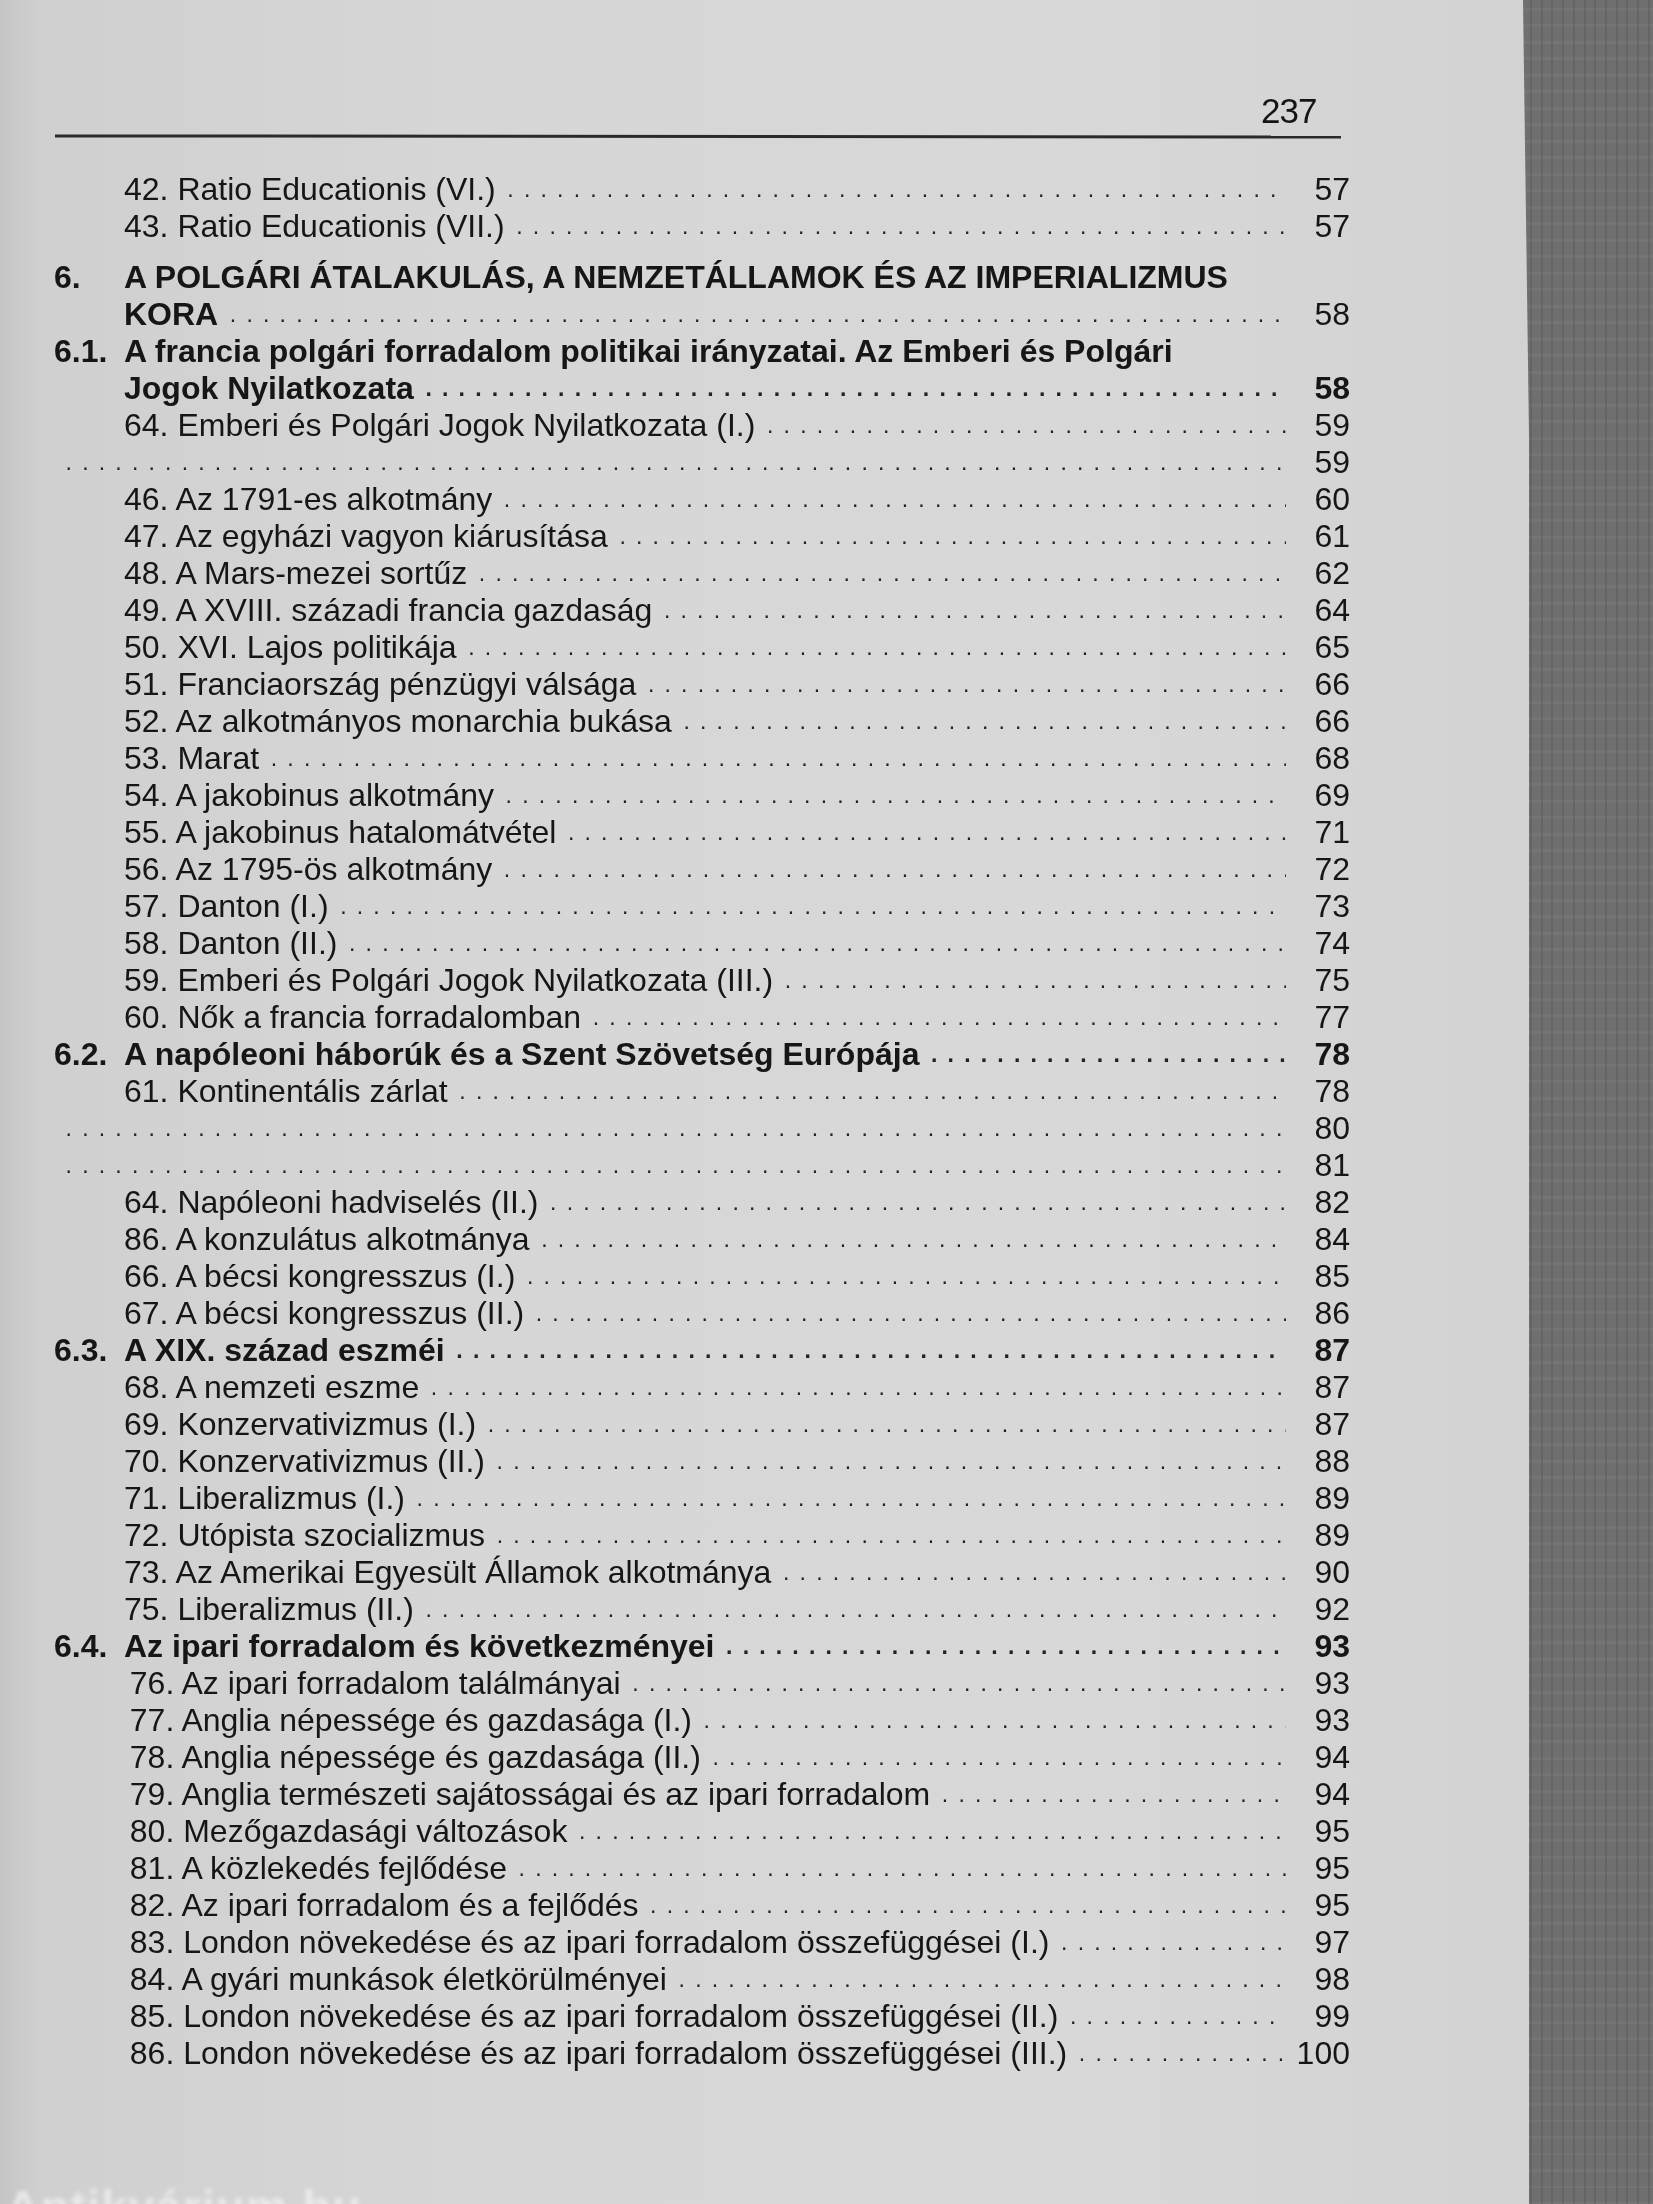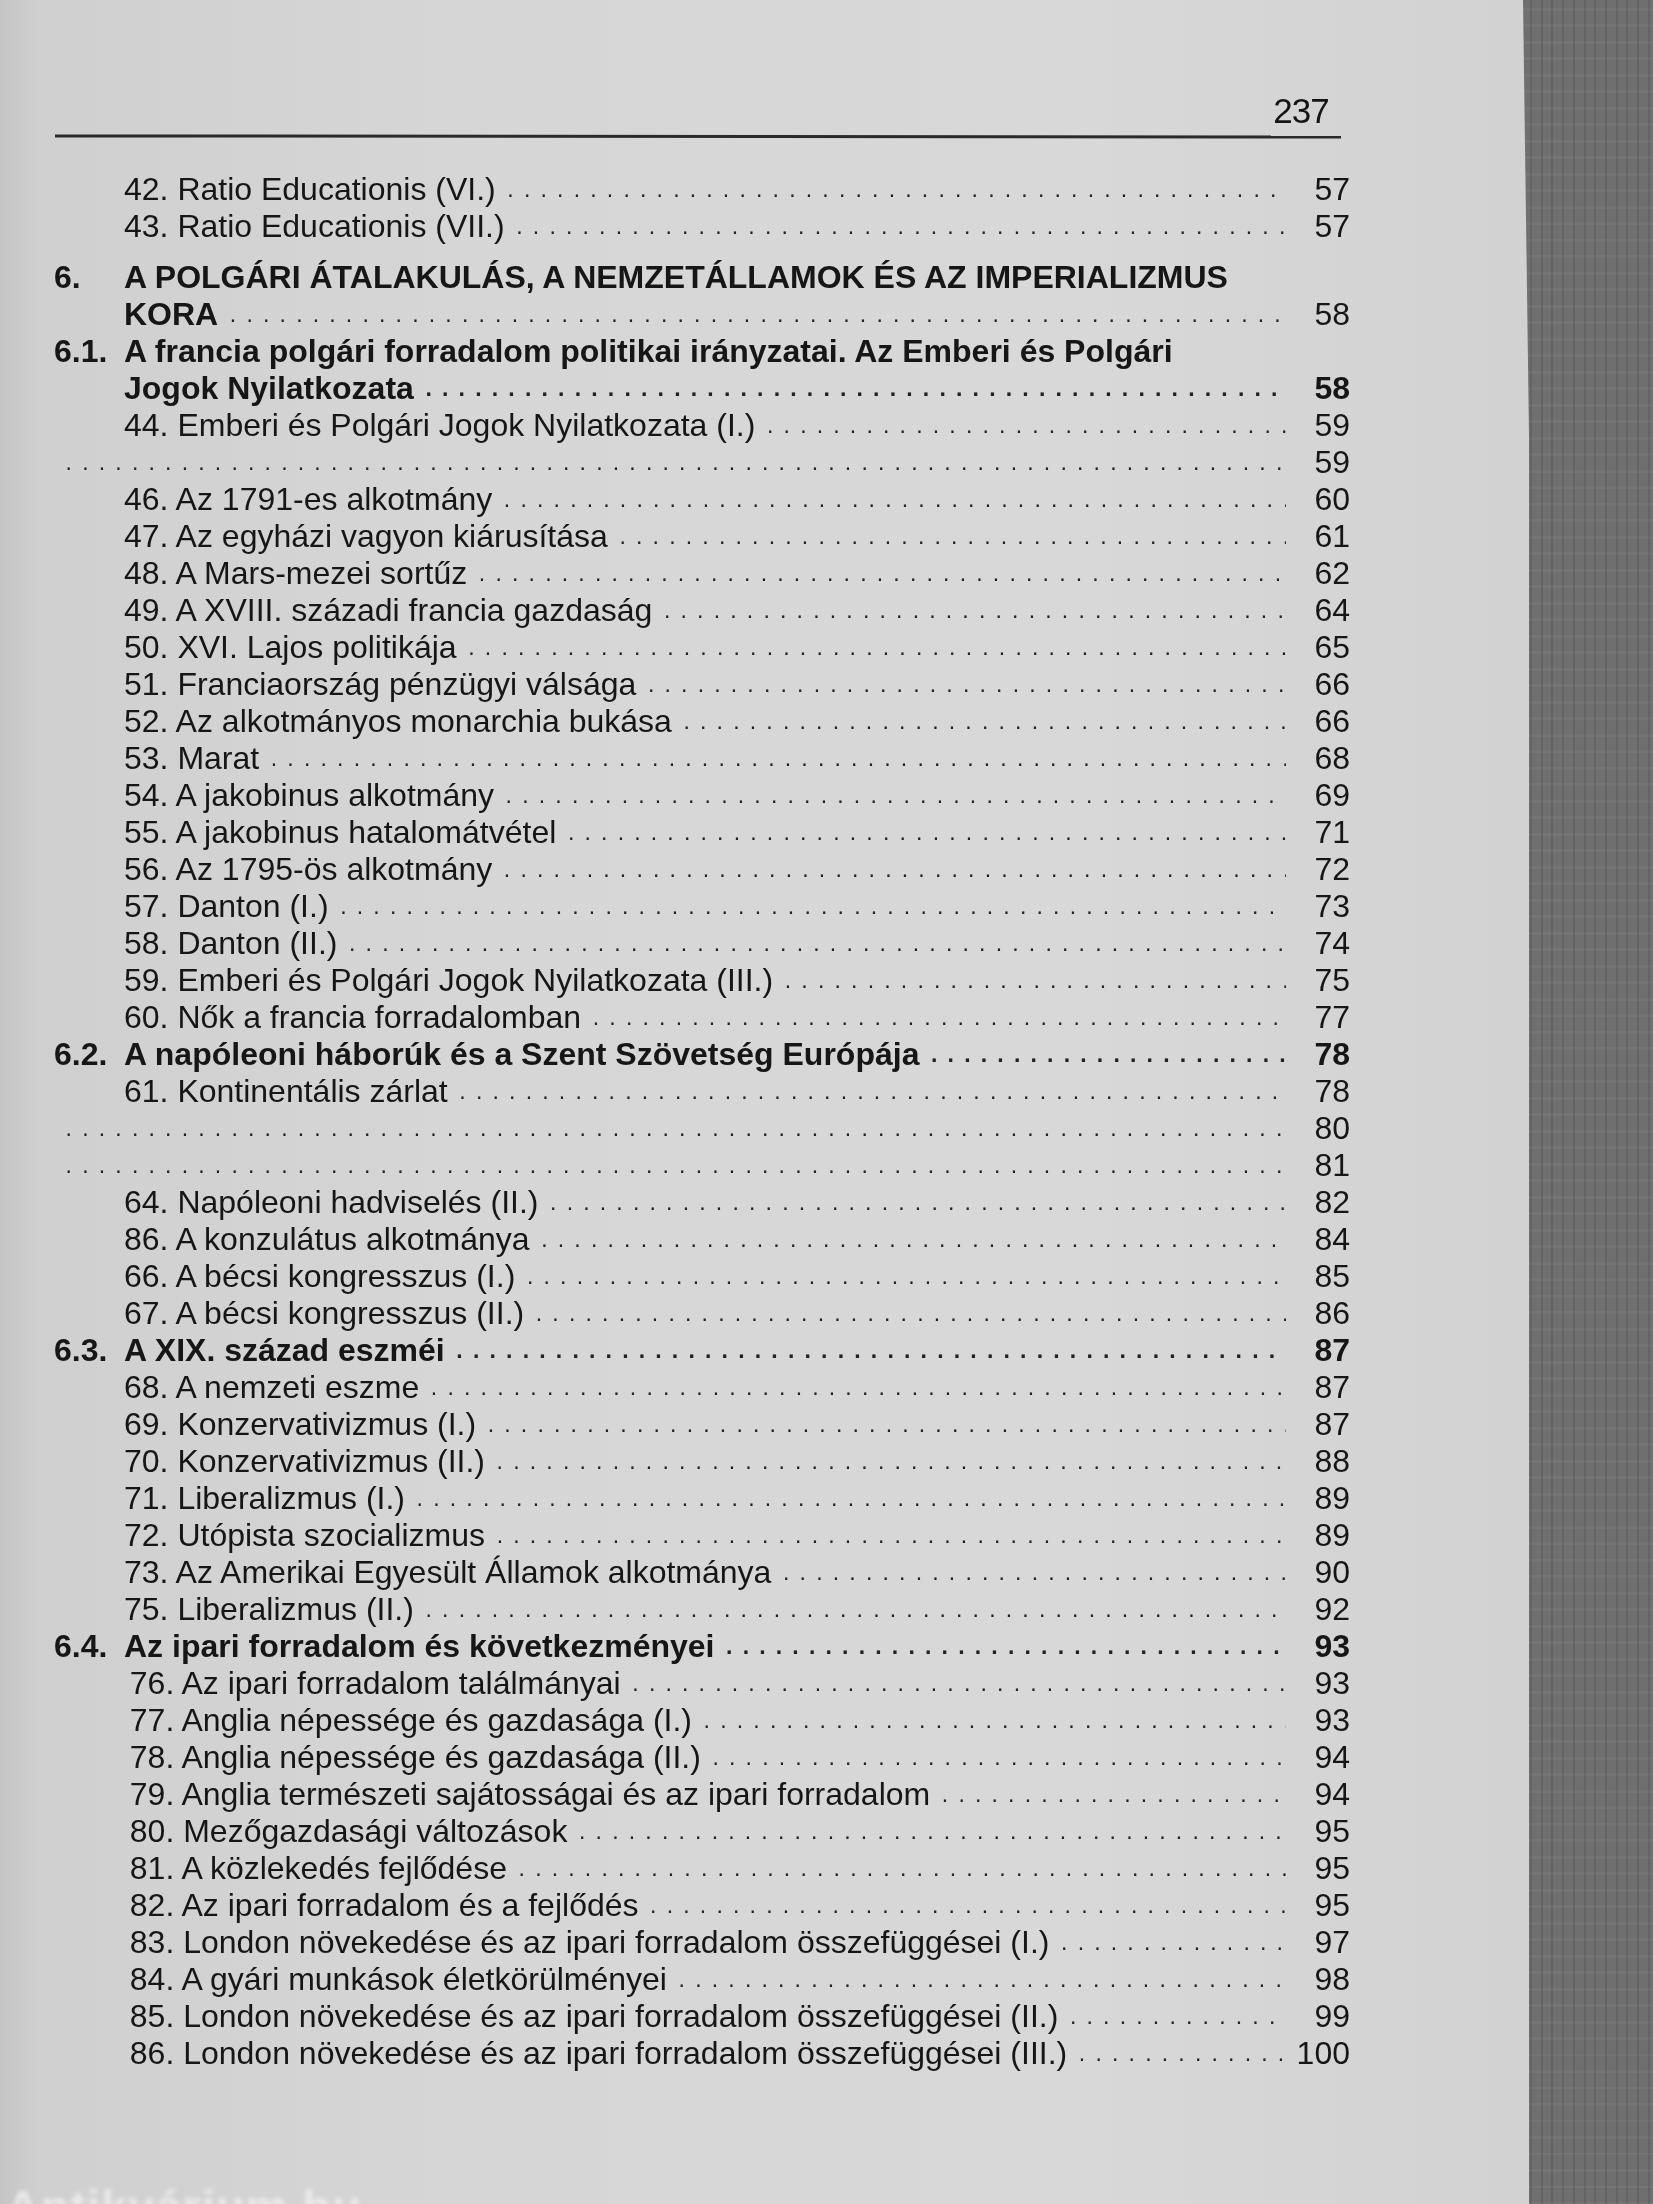--- a/index.html
+++ b/index.html
@@ -14,21 +14,21 @@
       repeating-linear-gradient(90deg, rgba(0,0,0,0.10) 0px, rgba(0,0,0,0.10) 1.9px, transparent 1.9px, transparent 10.7px),
       repeating-linear-gradient(0deg, rgba(255,255,255,0.04) 0px, rgba(255,255,255,0.04) 2.9px, transparent 2.9px, transparent 16.5px),
       #6f6f6f;
   }
   .paper {
     position:absolute; left:0; top:0; height:2205px; width:1529px;
     background:linear-gradient(90deg, #cfcfcf 0%, #d6d6d6 30%, #d8d8d8 70%, #d2d2d2 100%);
     clip-path: polygon(0 0, 1523px 0, 1531px 582px, 1536px 2205px, 0 2205px);
   }
   .page-number {
-    position:absolute; left:1261px; top:91px; width:80px; text-align:center;
+    position:absolute; left:1261px; top:91px; width:80px; text-align:left;
     font-size:35px; color:#141414; letter-spacing:-1px;
   }
   .header-rule {
     position:absolute; left:55px; top:135px; width:1286px; height:2.9px;
     background:#2a2a2a; transform:rotate(0.05deg);
   }
   .toc {
     position:absolute; left:54px; top:171px; width:1296px;
     color:#161616;
   }
@@ -107,21 +107,21 @@
     <span class="title">A francia polgári forradalom politikai irányzatai. Az Emberi és Polgári</span>
   </div>
   <div class="row section">
     <span class="num"></span>
     <span class="title">Jogok Nyilatkozata</span>
     <span class="leader"></span>
     <span class="page">58</span>
   </div>
   <div>
     <div class="row entry">
-        <span class="title">44. Emberi és Polgári Jogok Nyilatkozata (I.)</span>
+        <span class="title">64. Emberi és Polgári Jogok Nyilatkozata (I.)</span>
         <span class="leader"></span>
         <span class="page">59</span>
       </div>
     <div class="row entry">
         <span class="leader"></span>
         <span class="page">59</span>
       </div>
     <div class="row entry">
         <span class="title">46. Az 1791-es alkotmány</span>
         <span class="leader"></span>

